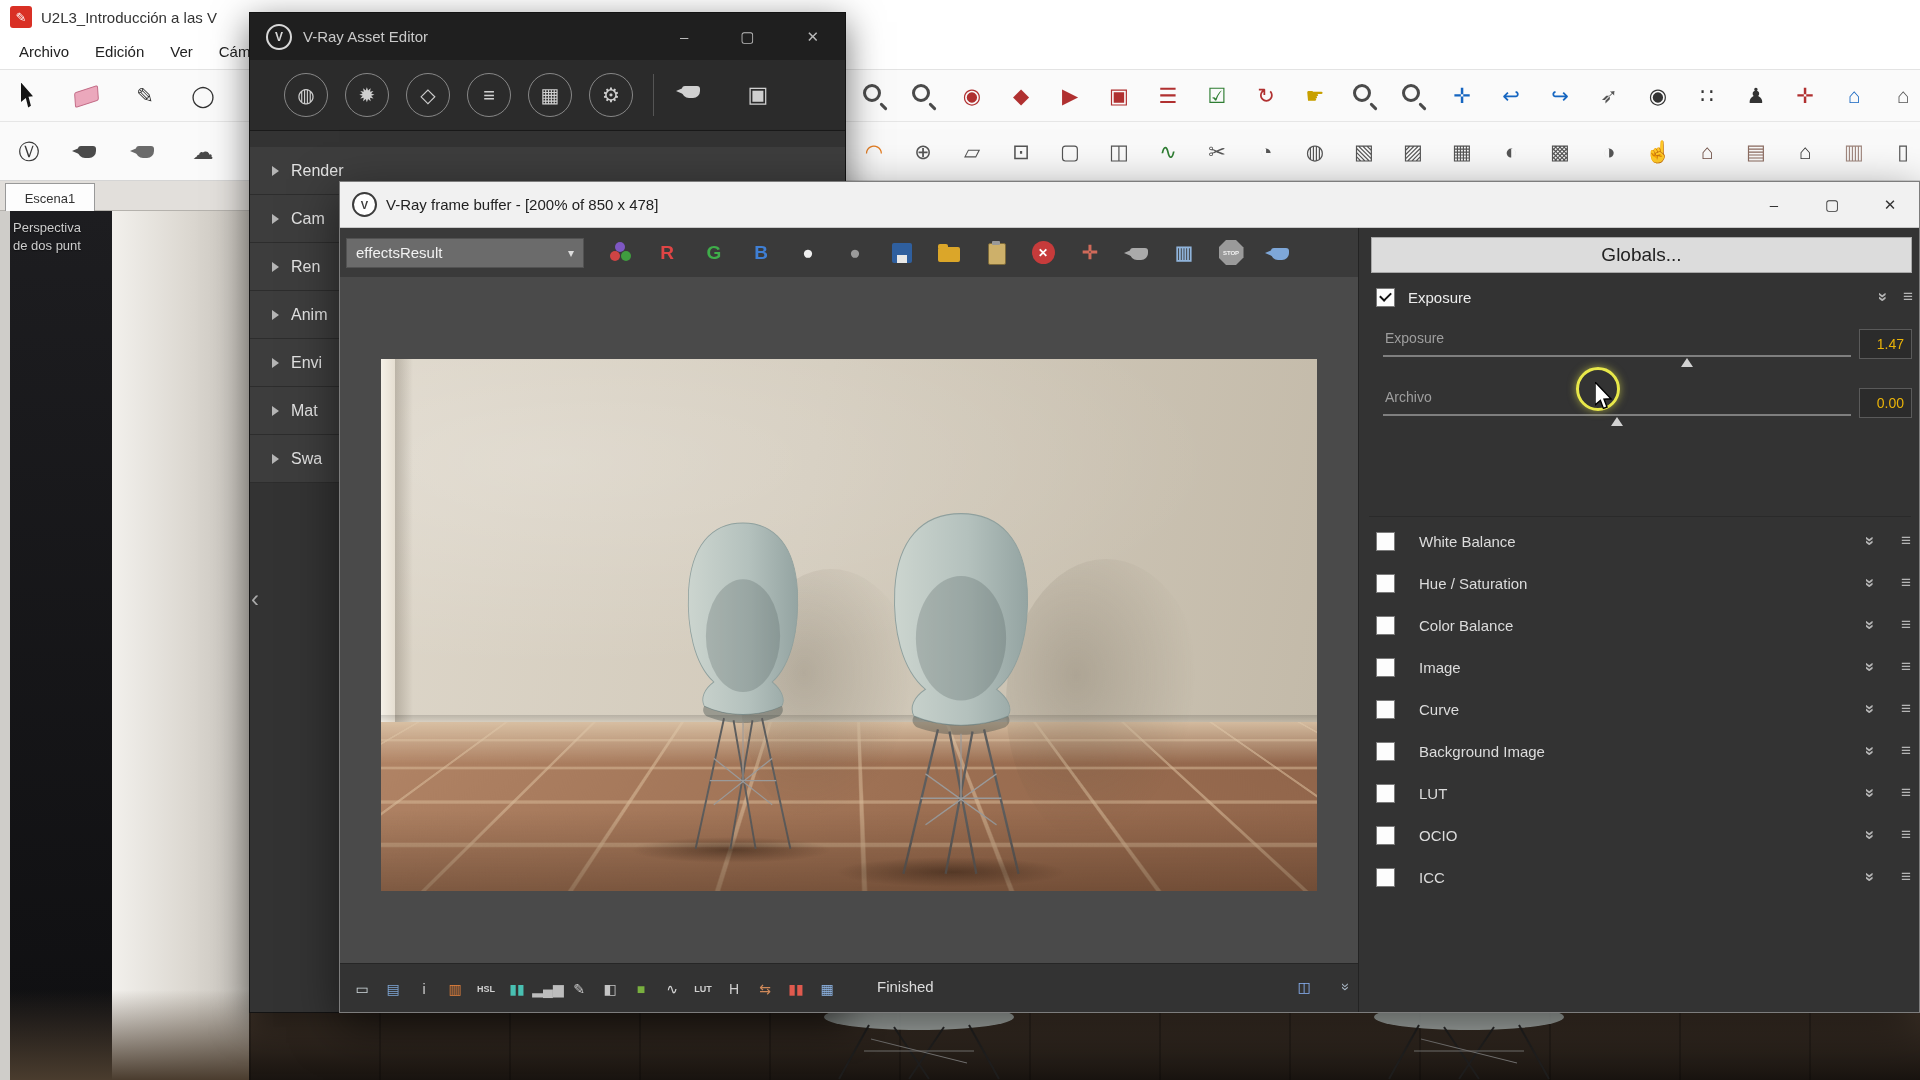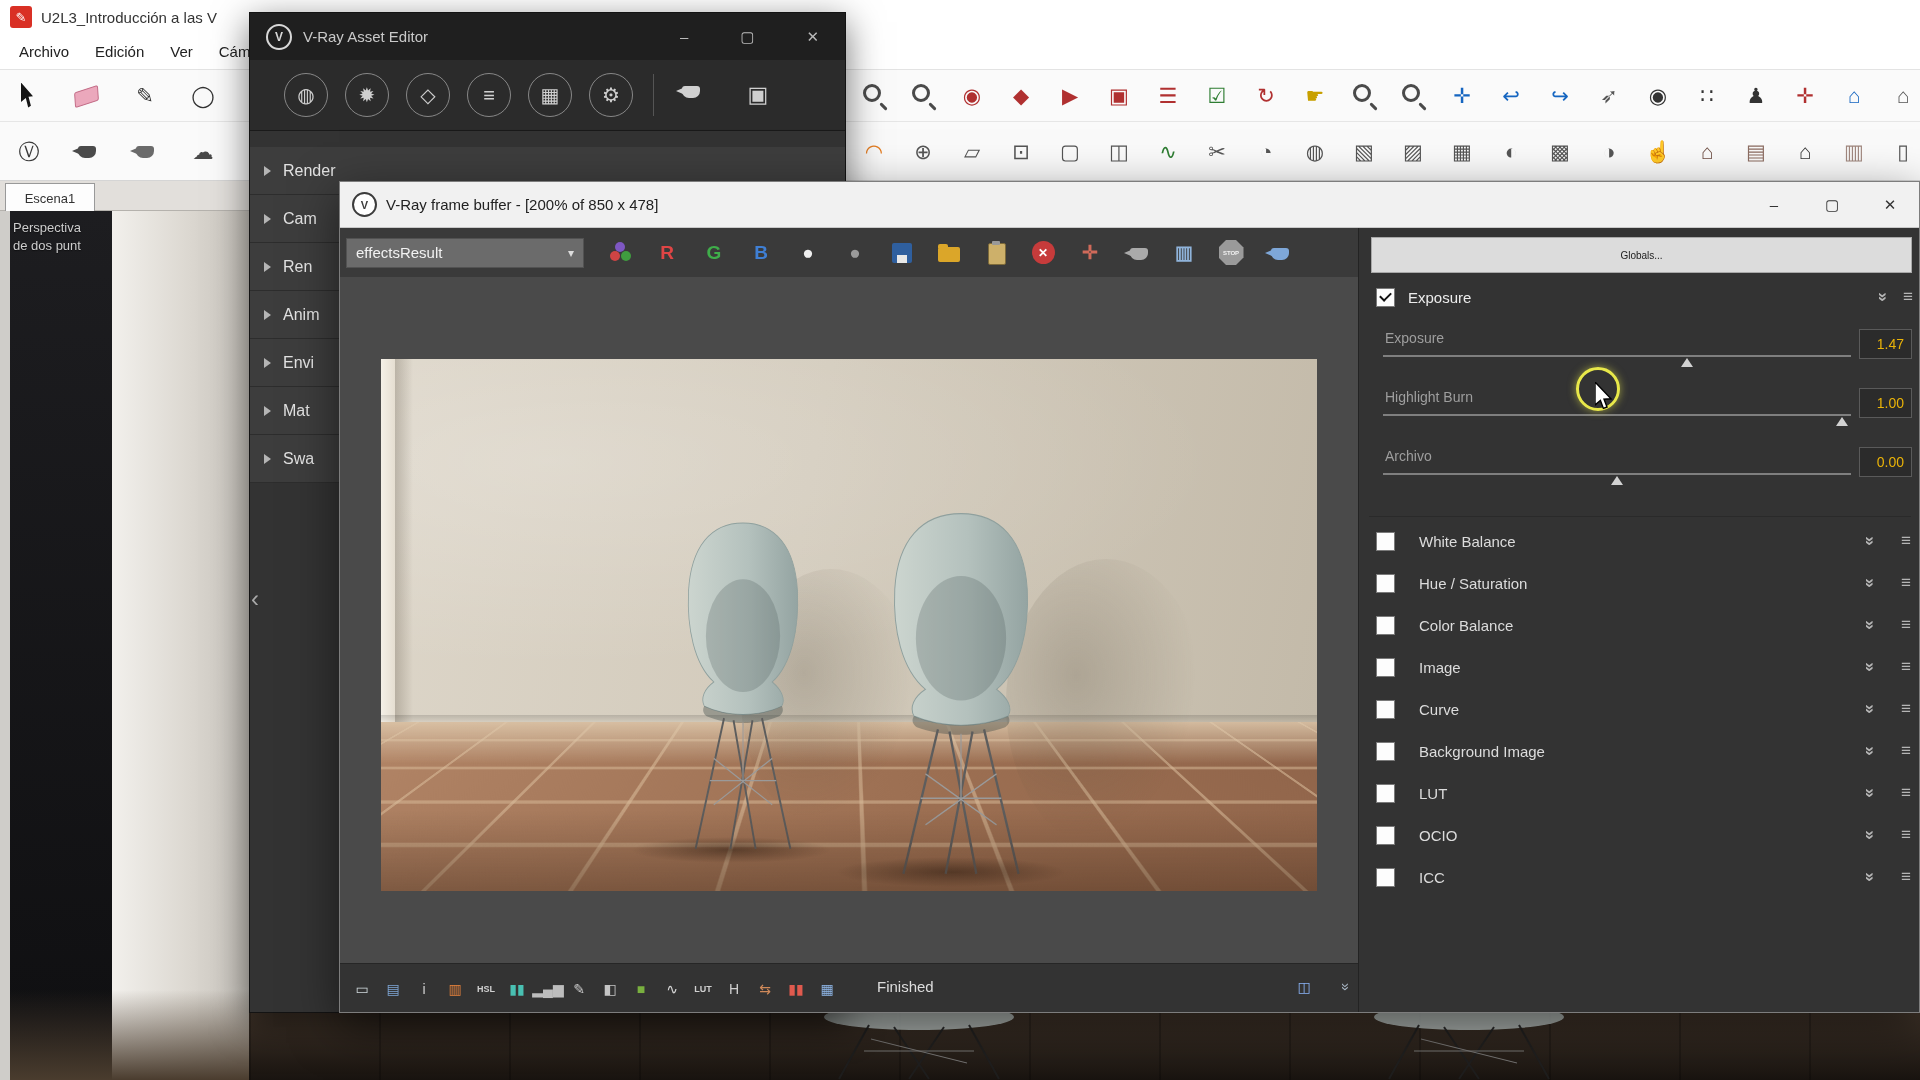--- a/index.html
+++ b/index.html
@@ -52,21 +52,21 @@
   .ae-controls{position:absolute;right:26px;top:0;height:100%;display:flex;align-items:center;gap:52px;color:#b9b9b9;font-size:15px}
   .ae-toolbar{height:70px;background:#2b2b2b;border-bottom:1px solid #1a1a1a;display:flex;align-items:center;padding-left:34px}
   .ae-main{display:flex;gap:17px}
   .ae-icon{width:42px;height:42px;border:1.5px solid #878787;border-radius:50%;color:#cfcfcf;position:relative;
            display:flex;align-items:center;justify-content:center;font-size:20px;flex:none}
   .ae-icon:last-child{margin-left:0}
   .ae-sep{width:1px;height:42px;background:#555;margin:0 20px}
   .ae-right{display:flex;gap:18px}
   .ae-icon2{width:44px;height:42px;color:#d0d0d0;position:relative;display:flex;align-items:center;justify-content:center;font-size:22px;flex:none}
   .ae-sections{margin-top:16px}
-  .ae-row{height:47px;display:flex;align-items:center;padding-left:14px;background:#3d3d3d;border-bottom:1px solid #2d2d2d;
+  .ae-row{height:47px;display:flex;align-items:center;padding-left:22px;background:#3d3d3d;border-bottom:1px solid #2d2d2d;
           color:#e2e2e2;font-size:16px}
   .tri{width:0;height:0;border-left:7px solid #b5b5b5;border-top:5px solid transparent;border-bottom:5px solid transparent;
        margin-right:12px;flex:none}
   .ae-collapse{position:absolute;left:1px;top:574px;color:#a9a9a9;font-size:24px;line-height:1}
 
   
   .fb-window{position:absolute;left:339px;top:181px;width:1581px;height:832px;background:#333;border:1px solid #7d7d7d;
              box-shadow:0 14px 44px rgba(0,0,0,.5);z-index:20;overflow:hidden;box-sizing:border-box}
   .fb-titlebar{height:46px;background:#f1f1f1;border-bottom:1px solid #c9c9c9;display:flex;align-items:center;padding-left:12px;position:relative;box-sizing:border-box}
   .fb-logo{width:21px;height:21px;border:2px solid #3c3c3c;border-radius:50%;color:#3c3c3c;display:flex;align-items:center;
@@ -86,21 +86,21 @@
                 display:flex;align-items:center;gap:7px;padding-left:10px;box-sizing:border-box}
   .sb-icon{width:24px;height:24px;display:flex;align-items:center;justify-content:center;flex:none}
   .sb-icon .glyph{font-size:14px}
   .sb-icon.small .glyph{font-size:9px;font-weight:bold;letter-spacing:0}
   .fb-status-text{position:absolute;left:537px;top:796px;color:#ddd;font-size:15px}
   .sb-right{position:absolute;left:952px;top:793px;display:flex;gap:18px;align-items:center}
 
   
   .fb-panel{position:absolute;left:1018px;top:46px;width:563px;height:786px;background:#333;border-left:1px solid #232323;box-sizing:border-box}
   .globals-btn{position:absolute;left:12px;top:9px;width:539px;height:34px;background:#dcdcdc;border:1px solid #a8a8a8;
-               color:#222;font-size:10px;display:flex;align-items:center;justify-content:center}
+               color:#222;font-size:19px;display:flex;align-items:center;justify-content:center}
   .cb{width:19px;height:19px;background:#fdfdfd;border:1px solid #7a7a7a;position:relative;flex:none;box-sizing:border-box}
   .checked>.cb::after{content:'';position:absolute;left:3px;top:3px;width:9px;height:5px;border-left:2.5px solid #111;
                border-bottom:2.5px solid #111;transform:rotate(-45deg)}
   .exposure-header{position:absolute;left:17px;top:55px;right:8px;height:28px;display:flex;align-items:center}
   .exposure-label{color:#ececec;font-size:15px;margin-left:13px;flex:1}
   .row-icon{color:#b5b5b5;font-size:17px;font-weight:bold}
   .rot90{transform:rotate(90deg)}
   .hdr-icons{display:flex;gap:16px;align-items:center}
   .sliders{position:absolute;left:24px;top:100px;width:529px}
   .slider-row{position:relative;height:59px}
@@ -676,27 +676,20 @@
     <div class="sliders">
 
     <div class="slider-row">
           <div class="slider-label">Exposure</div>
           <div class="slider-track">
             <div class="marker" style="left: 65%;"></div>
           </div>
           <div class="slider-value">1.47</div>
         </div>
         <div class="slider-row">
-          <div class="slider-label">Highlight Burn</div>
-          <div class="slider-track">
-            <div class="marker" style="left: 98%;"></div>
-          </div>
-          <div class="slider-value">1.00</div>
-        </div>
-        <div class="slider-row">
           <div class="slider-label">Archivo</div>
           <div class="slider-track">
             <div class="marker" style="left: 50%;"></div>
           </div>
           <div class="slider-value">0.00</div>
         </div>
       </div>
 
     <div class="fb-layers">
 

